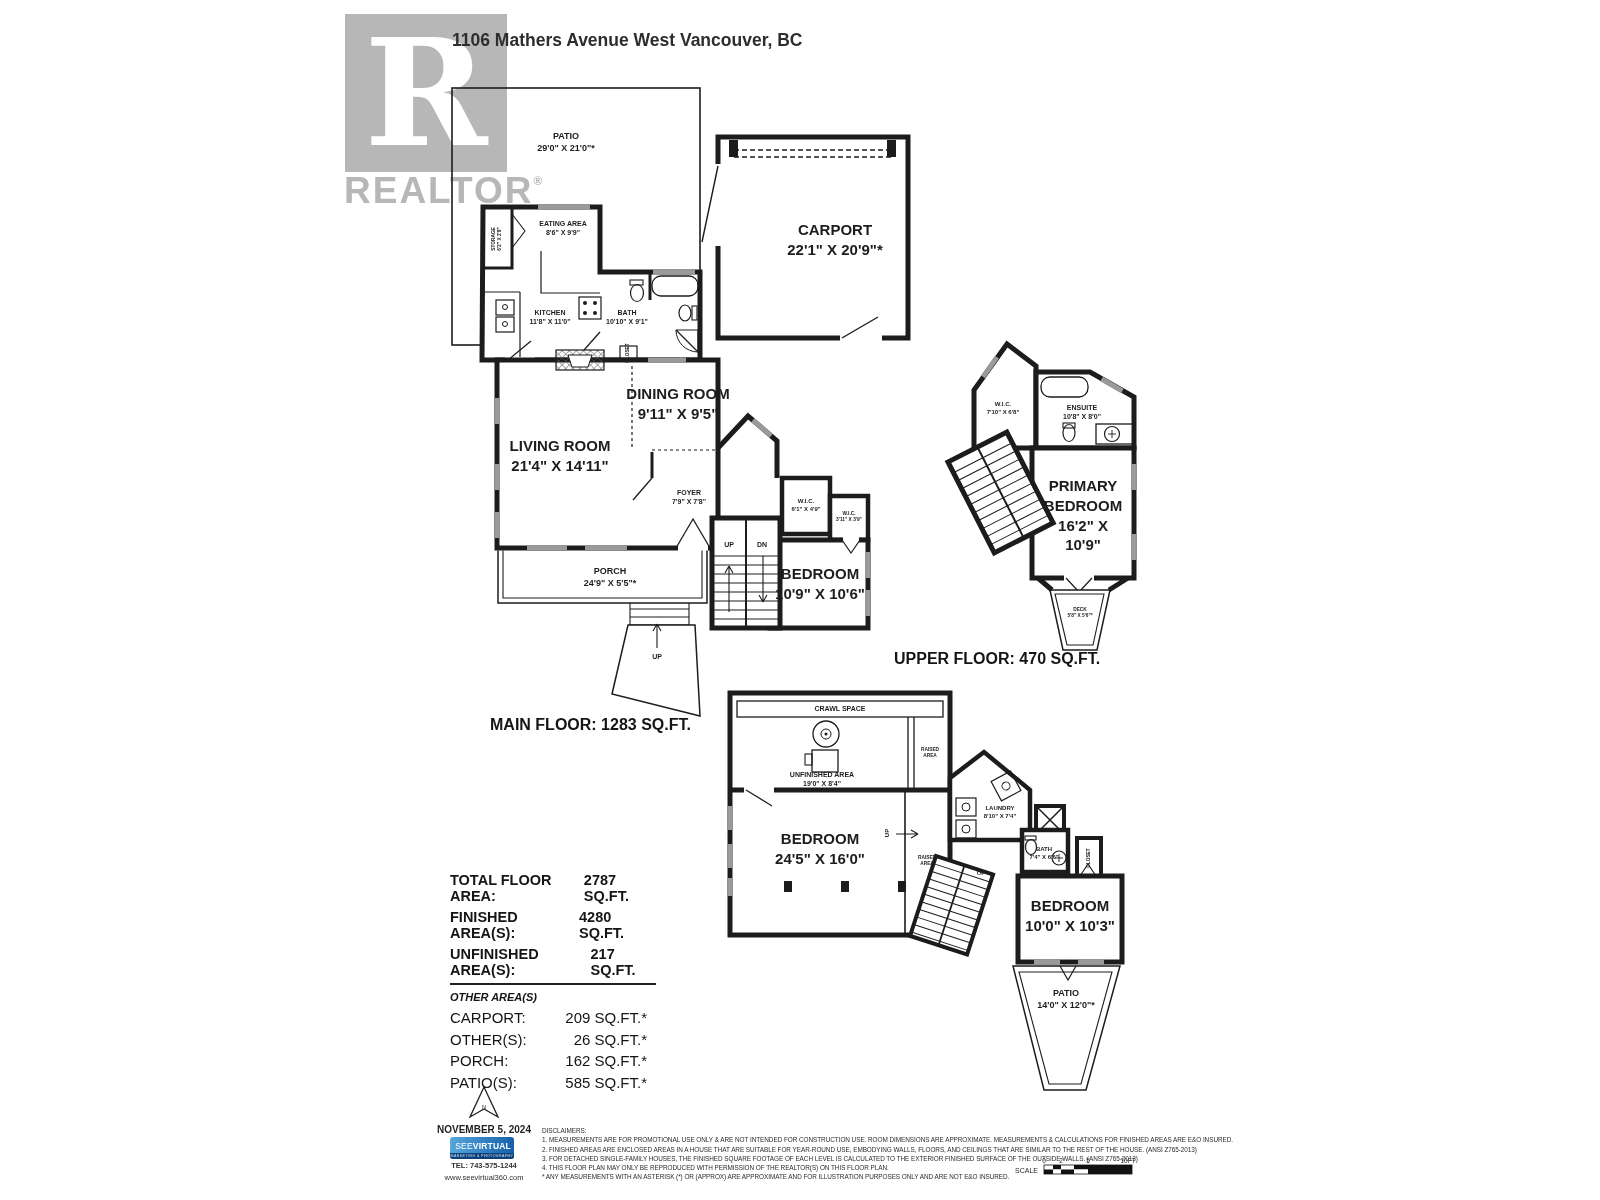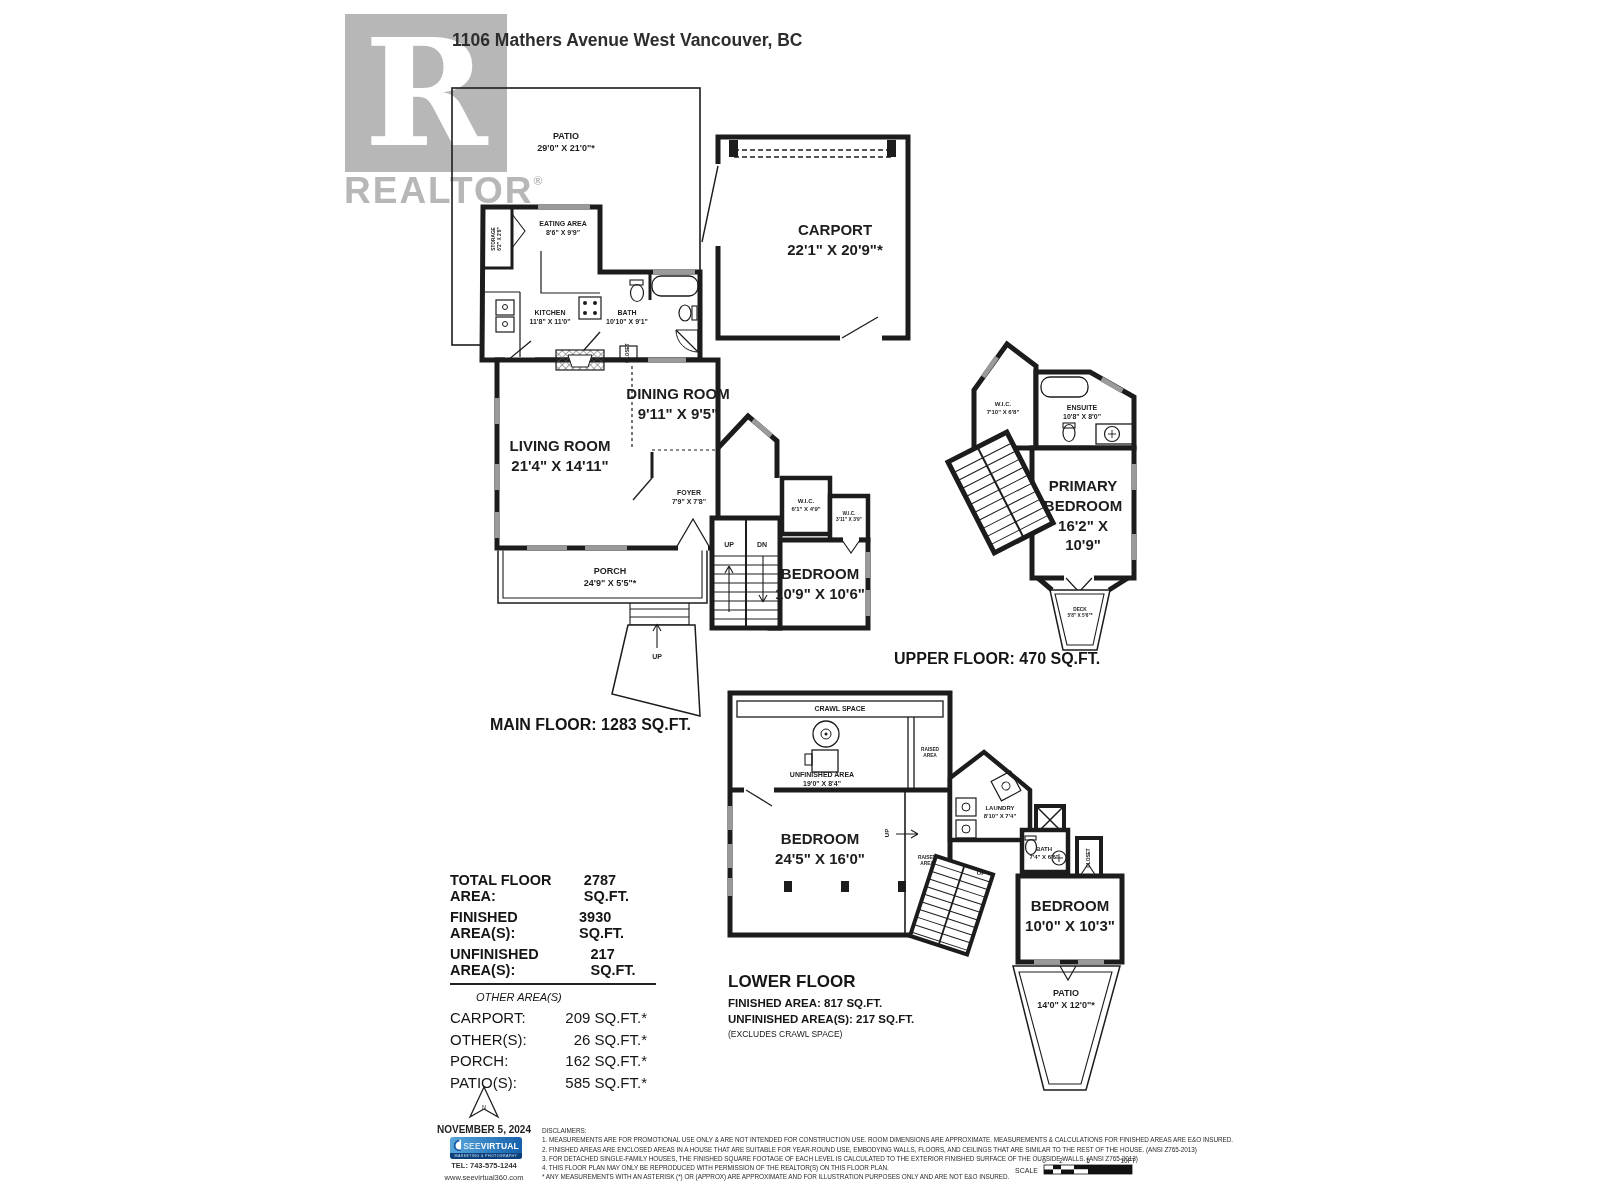--- a/index.html
+++ b/index.html
@@ -26,31 +26,31 @@
   .xs{font-size:6px;}
   .xxs{font-size:4.8px;}
   .rot{transform:translate(-50%,-50%) rotate(-90deg);}
   .wrap{white-space:normal;}
   .heading{position:absolute;font-weight:700;font-size:16px;color:#151515;z-index:3;white-space:nowrap;}
   
   .summary{position:absolute;left:450px;top:872px;width:206px;z-index:3;color:#151515;}
   .sum-row{display:flex;justify-content:space-between;}
   .sum-row.main{font-size:14.5px;font-weight:700;margin-bottom:5px;}
   .sum-rule{border-top:2px solid #222;margin:3px 0 6px 0;}
-  .sum-other{font-style:italic;font-weight:400;font-size:11px;margin-bottom:6px;margin-left:26px;}
+  .sum-other{font-style:italic;font-weight:700;font-size:11px;margin-bottom:6px;}
   .sum-row.other{font-size:15px;font-weight:400;margin-bottom:4.5px;padding-right:9px;}
   
   .lower-head{position:absolute;left:728px;top:972px;z-index:3;color:#151515;}
   .lh-title{font-size:17px;font-weight:700;margin-bottom:4px;}
   .lh-line{font-size:11.5px;font-weight:700;line-height:1.35;}
   .lh-sub{font-size:8.5px;margin-top:2px;}
   
   .north-n{position:absolute;left:484px;top:1107px;transform:translate(-50%,-50%);font-size:5.5px;z-index:4;}
   .date{position:absolute;left:484px;top:1129px;transform:translate(-50%,-50%);font-size:10px;font-weight:700;z-index:3;white-space:nowrap;}
-  .logo-box{position:absolute;left:450px;top:1137px;width:72px;z-index:3;border-radius:3px;overflow:hidden;
+  .logo-box{position:absolute;left:450px;top:1137px;width:64px;z-index:3;border-radius:3px;overflow:hidden;
             background:linear-gradient(90deg,#57a7db,#1560ac);}
   .logo-row{display:flex;align-items:center;gap:2px;padding:2px 3px 1px 3px;}
   .logo-text{color:#fff;font-size:8.5px;letter-spacing:0.2px;white-space:nowrap;}
   .logo-text .bold{font-weight:700;}
   .logo-sub{background:#0d3f7a;color:#cfe3f5;font-size:3.6px;letter-spacing:0.4px;text-align:center;padding:1px 0;}
   .tel{position:absolute;left:484px;top:1165px;transform:translate(-50%,-50%);font-size:7.5px;font-weight:700;color:#333;z-index:3;white-space:nowrap;}
   .web{position:absolute;left:484px;top:1177px;transform:translate(-50%,-50%);font-size:7.5px;color:#333;z-index:3;white-space:nowrap;}
   .disc{position:absolute;left:542px;top:1126px;z-index:3;color:#2a2a2a;}
   .disc div{font-size:6.4px;line-height:9.3px;white-space:nowrap;letter-spacing:-0.05px;}
   .scale-word{position:absolute;left:1038px;top:1170px;transform:translate(-100%,-50%);font-size:7px;z-index:3;}
@@ -407,35 +407,29 @@
   <div class="label xs" style="left:981px;top:874px">UP</div>
   <div class="label lg" style="left:1070px;top:916px">
     <span class="rname">BEDROOM</span>
     <span class="rdims">10'0" X 10'3"</span>
   </div>
   <div class="label md" style="left:1066px;top:1000px">
     <span class="rname">PATIO</span>
     <span class="rdims">14'0" X 12'0"*</span>
   </div>
 
-  <div class="lower-head">
-    <div class="lh-title">LOWER FLOOR</div>
-    <div class="lh-line">FINISHED AREA: 817 SQ.FT.</div>
-    <div class="lh-line">UNFINISHED AREA(S): 217 SQ.FT.</div>
-    <div class="lh-sub">(EXCLUDES CRAWL SPACE)</div>
-  </div>
 
   <div class="summary">
     <div class="sum-row main">
       <span>TOTAL FLOOR AREA:</span>
       <span>2787 SQ.FT.</span>
     </div>
     <div class="sum-row main">
       <span>FINISHED AREA(S):</span>
-      <span>3930 SQ.FT.</span>
+      <span>4280 SQ.FT.</span>
     </div>
     <div class="sum-row main">
       <span>UNFINISHED AREA(S):</span>
       <span>217 SQ.FT.</span>
     </div>
     <div class="sum-rule"></div>
     <div class="sum-other">OTHER AREA(S)</div>
     <div class="sum-row other">
       <span>CARPORT:</span>
       <span>209 SQ.FT.*</span>

